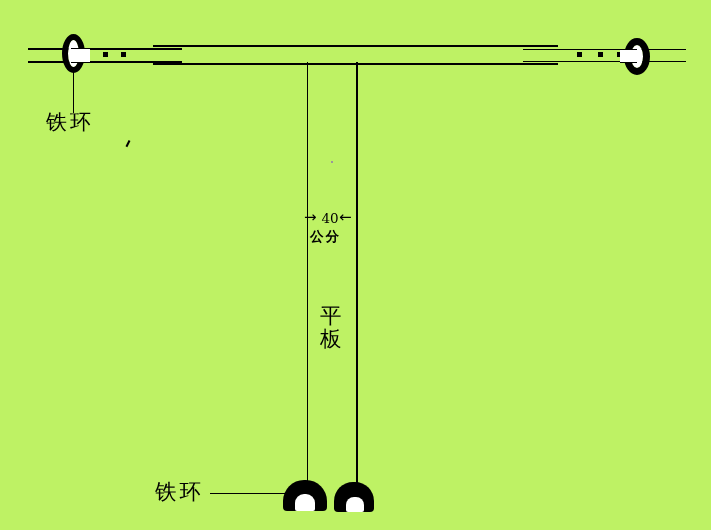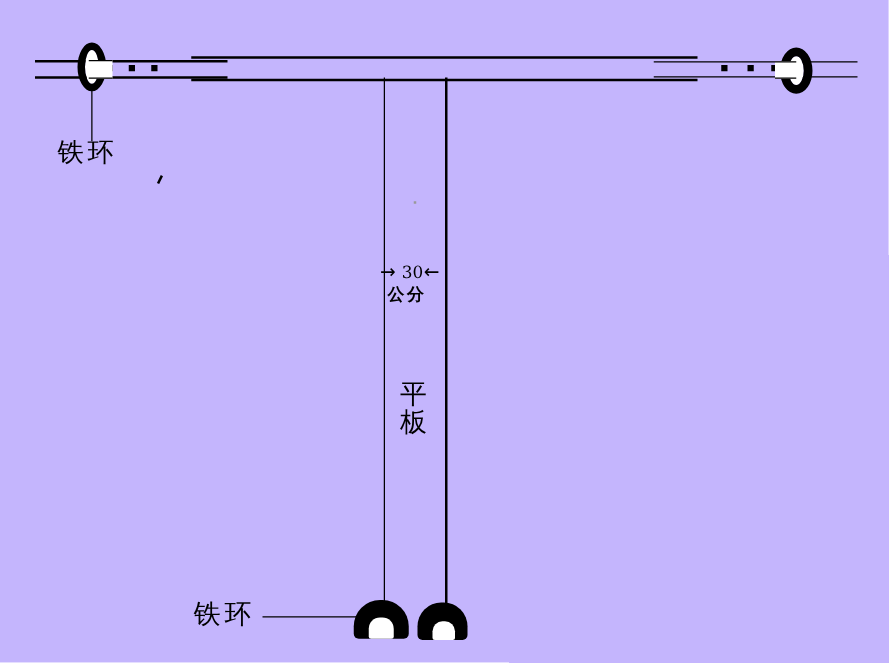--- a/index.html
+++ b/index.html
@@ -1,16 +1,16 @@
 <!DOCTYPE html>
 <html><head>
 <meta charset="utf-8">
 <style>
   html,body{margin:0;padding:0;background:#fff;}
-  .canvas{position:relative;width:711px;height:530px;background:#c4b5fd;overflow:hidden;
+  .canvas{position:relative;width:711px;height:530px;background:#bef264;overflow:hidden;
           font-family:"DejaVu Serif","Liberation Serif",serif;color:#000;}
   .hline,.vline{position:absolute;background:#000;}
   .ring{position:absolute;border:6px solid #000;border-radius:50%;box-sizing:border-box;
         background:#fff;background-clip:padding-box;}
   .ring-slot{position:absolute;background:#fff;box-sizing:border-box;
              border-top:1.5px solid #000;border-bottom:1.5px solid #000;}
   .dot{position:absolute;width:4.5px;height:4.5px;background:#000;}
   .dome{position:absolute;background:#000;}
   .dome-cut{position:absolute;background:#fff;}
   .cjk-label{position:absolute;font-size:21px;letter-spacing:3px;line-height:22px;white-space:nowrap;}
@@ -52,21 +52,21 @@
   <div class="vline" style="left:72.5px;top:71px;width:1.2px;height:42px;"></div>
   <div class="cjk-label" style="left:46px;top:111px;">铁环</div>
 
   <div class="stray-tick"></div>
   <div class="faint-dot"></div>
 
   <div class="vline" style="left:306.5px;top:62px;width:1.5px;height:422px;"></div>
   <div class="vline" style="left:356px;top:62px;width:1.5px;height:422px;"></div>
 
   <div class="arrow-glyph" style="left:304px;top:210px;">→</div>
-  <div class="dim-text" style="left:320px;top:211px;width:20px;text-align:center;">30</div>
+  <div class="dim-text" style="left:320px;top:211px;width:20px;text-align:center;">40</div>
   <div class="arrow-glyph" style="left:339px;top:210px;">←</div>
   <div class="dim-text" style="left:310px;top:229px;letter-spacing:2px;font-weight:bold;">公分</div>
 
   <div class="plate-label">
     <span>平</span>
     <span>板</span>
   </div>
 
   <div class="cjk-label" style="left:155px;top:481px;font-size:21.5px;">铁环</div>
   <div class="hline" style="left:210px;top:493px;width:75px;height:1.3px;"></div>

